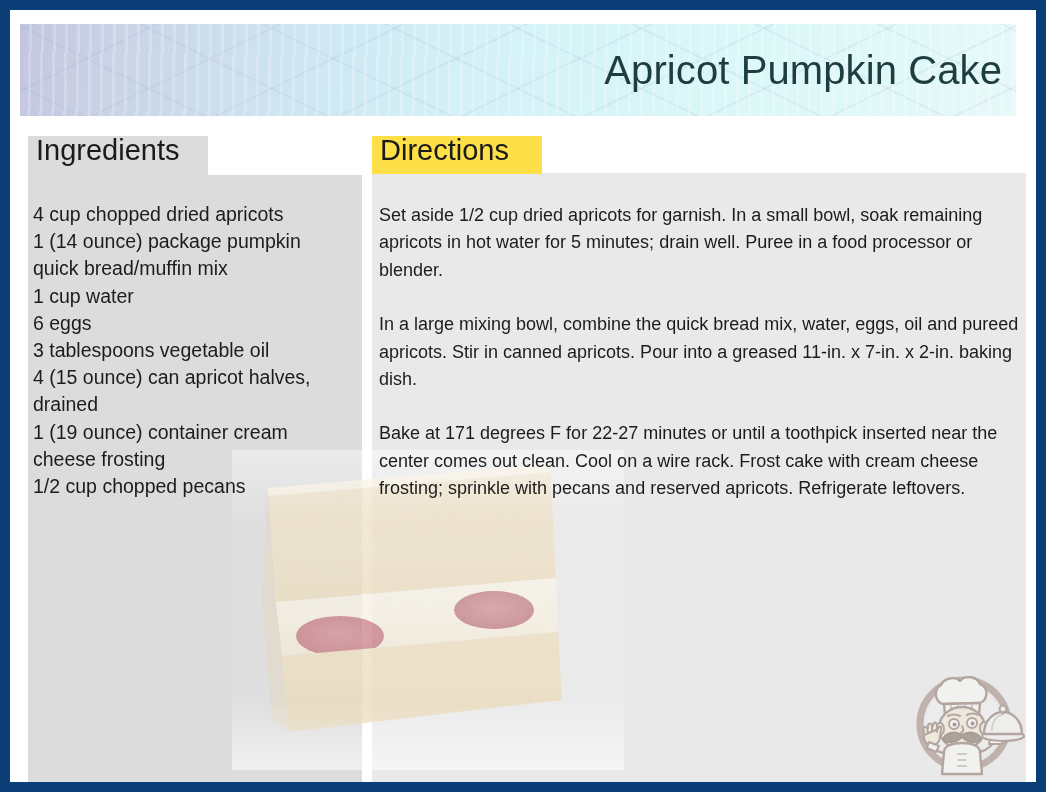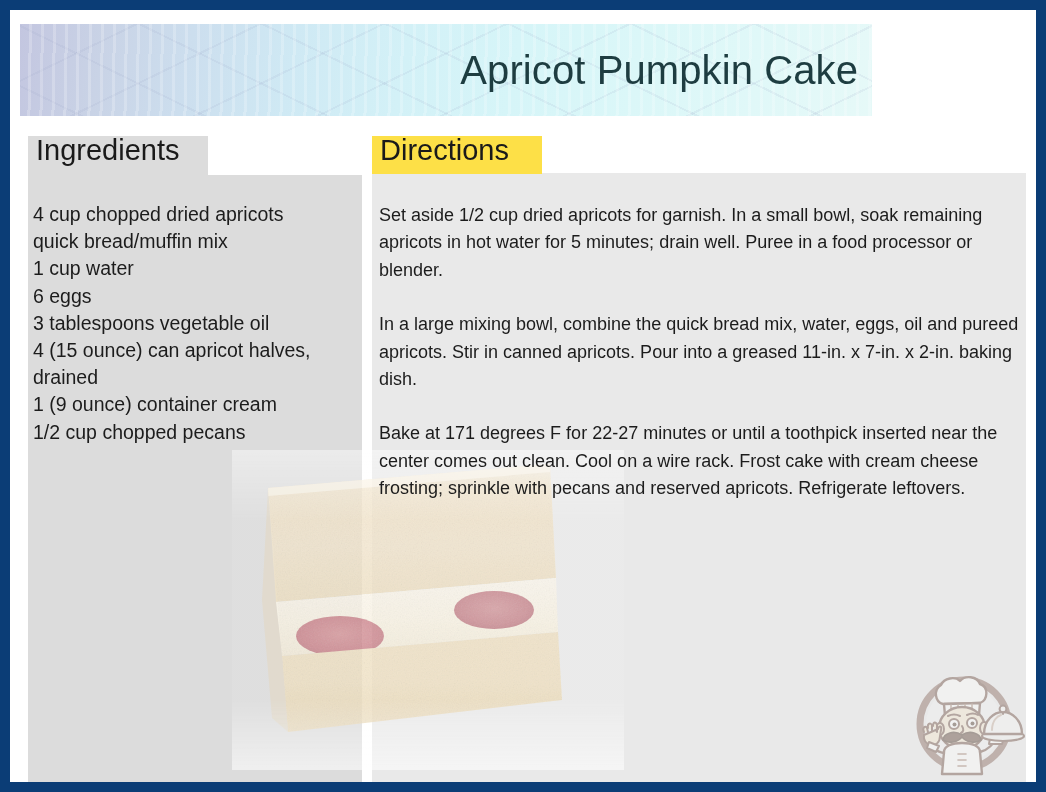--- a/index.html
+++ b/index.html
@@ -24,21 +24,21 @@
     background: #ffffff;
     border: 10px solid #0b3d76;
     overflow: hidden;
   }
 
   
   #banner {
     position: absolute;
     left: 10px;
     top: 14px;
-    width: 852px;
+    width: 996px;
     height: 92px;
     background:
       repeating-linear-gradient(
         26deg,
         rgba(255,255,255,0.00) 0px,
         rgba(255,255,255,0.00) 26px,
         rgba(150,160,195,0.13) 26px,
         rgba(150,160,195,0.13) 28px,
         rgba(255,255,255,0.00) 28px,
         rgba(255,255,255,0.00) 54px
@@ -281,27 +281,29 @@
       <path d="M36 38 L318 14 L318 22 L36 46 Z" fill="#fbf3e2" opacity="0.9"></path>
 
       <path d="M36 38 L44 152 L50 206 L56 282 L40 268 L30 150 Z" fill="#e2cfa8" opacity="0.45"></path>
     </g>
 
     <rect x="0" y="0" width="392" height="320" fill="url(#photoFade)"></rect>
   </svg>
 
   <div id="ingredients-list">
     <div class="ingredient-line">4 cup chopped dried apricots</div>
+    <div class="ingredient-line">1 (14 ounce) package pumpkin</div>
     <div class="ingredient-line">quick bread/muffin mix</div>
     <div class="ingredient-line">1 cup water</div>
     <div class="ingredient-line">6 eggs</div>
     <div class="ingredient-line">3 tablespoons vegetable oil</div>
     <div class="ingredient-line">4 (15 ounce) can apricot halves,</div>
     <div class="ingredient-line">drained</div>
-    <div class="ingredient-line">1 (9 ounce) container cream</div>
+    <div class="ingredient-line">1 (19 ounce) container cream</div>
+    <div class="ingredient-line">cheese frosting</div>
     <div class="ingredient-line">1/2 cup chopped pecans</div>
   </div>
 
   <div id="directions-body">
     <p class="direction-para">Set aside 1/2 cup dried apricots for garnish. In a small bowl, soak remaining apricots in hot water for 5 minutes; drain well. Puree in a food processor or blender.</p>
     <p class="direction-para">In a large mixing bowl, combine the quick bread mix, water, eggs, oil and pureed apricots. Stir in canned apricots. Pour into a greased 11-in. x 7-in. x 2-in. baking dish.</p>
     <p class="direction-para">Bake at 171 degrees F for 22-27 minutes or until a toothpick inserted near the center comes out clean. Cool on a wire rack. Frost cake with cream cheese frosting; sprinkle with pecans and reserved apricots. Refrigerate leftovers.</p>
   </div>
 
   <svg id="chef-logo" viewBox="0 0 124 124">

